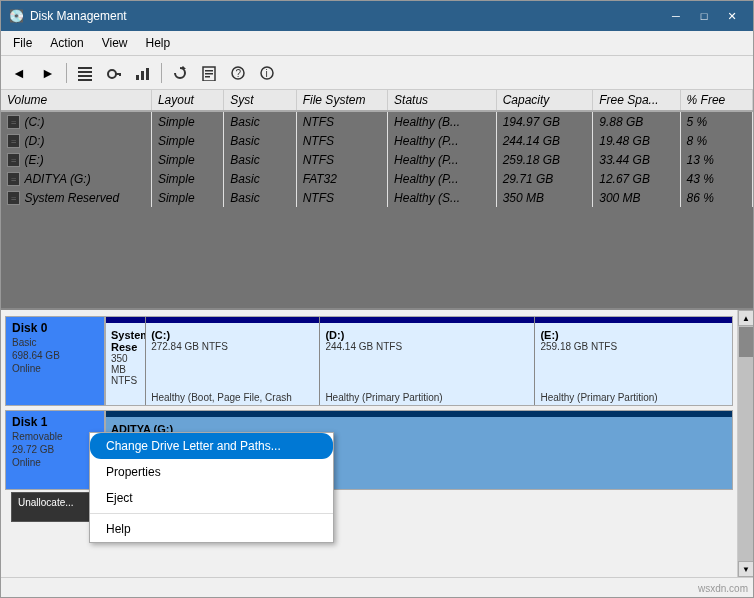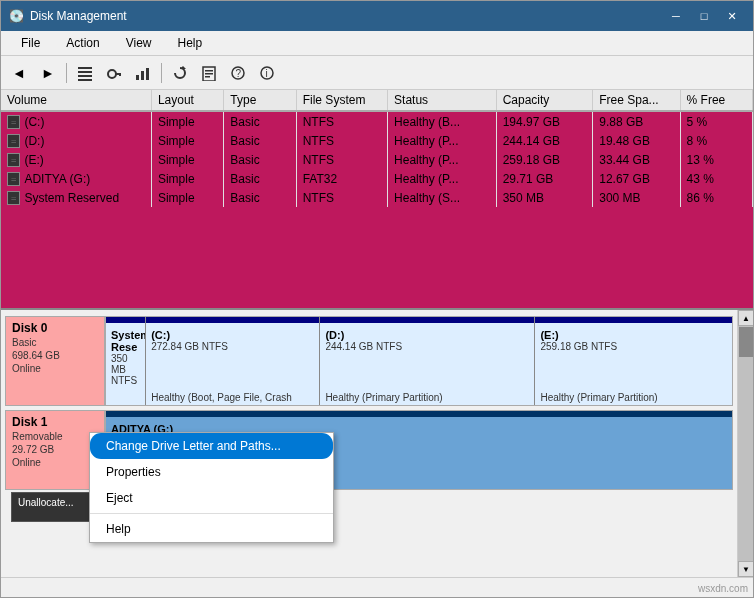--- a/index.html
+++ b/index.html
@@ -67,21 +67,20 @@
       padding: 2px 4px;
       display: flex;
       gap: 2px;
       border-bottom: 1px solid #ccc;
     }
 
     .menu-item {
       padding: 3px 8px;
       cursor: pointer;
       font-size: 12px;
-      margin-left: 8px;
     }
 
     
     .toolbar {
       background: #f0f0f0;
       padding: 2px 4px;
       display: flex;
       align-items: center;
       gap: 1px;
       border-bottom: 1px solid #ccc;
@@ -113,21 +112,22 @@
       display: flex;
       flex-direction: column;
       overflow: hidden;
     }
 
     
     .table-area {
       flex: 0 0 220px;
       overflow-y: auto;
       border-bottom: 2px solid #888;
-      background: #be185d;
+      background: #737373;
+      font-style: italic;
     }
 
     table {
       width: 100%;
       border-collapse: collapse;
       font-size: 12px;
     }
 
     thead tr {
       background: #e8e8e8;
@@ -156,21 +156,21 @@
       display: flex;
       align-items: stretch;
       margin: 2px 4px;
       height: 90px;
       position: relative;
     }
 
     .disk-label {
       width: 100px;
       min-width: 100px;
-      background: #fca5a5;
+      background: #3b82f6;
       border: 1px solid #aaa;
       padding: 4px 6px;
       font-size: 11px;
       display: flex;
       flex-direction: column;
       justify-content: flex-start;
     }
 
     .disk-label-name { font-weight: bold; font-size: 12px; }
     .disk-label-info { font-size: 10px; color: #333; margin-top: 2px; }
@@ -395,21 +395,21 @@
   </div>
 
   <div class="main-content">
 
     <div class="table-area">
       <table>
         <thead>
           <tr>
             <th style="width:100px">Volume</th>
             <th style="width:60px">Layout</th>
-            <th style="width:60px">Type</th>
+            <th style="width:60px">Syst</th>
             <th style="width:75px">File System</th>
             <th style="width:90px">Status</th>
             <th style="width:80px">Capacity</th>
             <th style="width:70px">Free Spa...</th>
             <th style="width:60px">% Free</th>
           </tr>
         </thead>
         <tbody id="table-body">
         <tr>
               <td><span style="display:inline-flex;align-items:center;gap:4px;">

